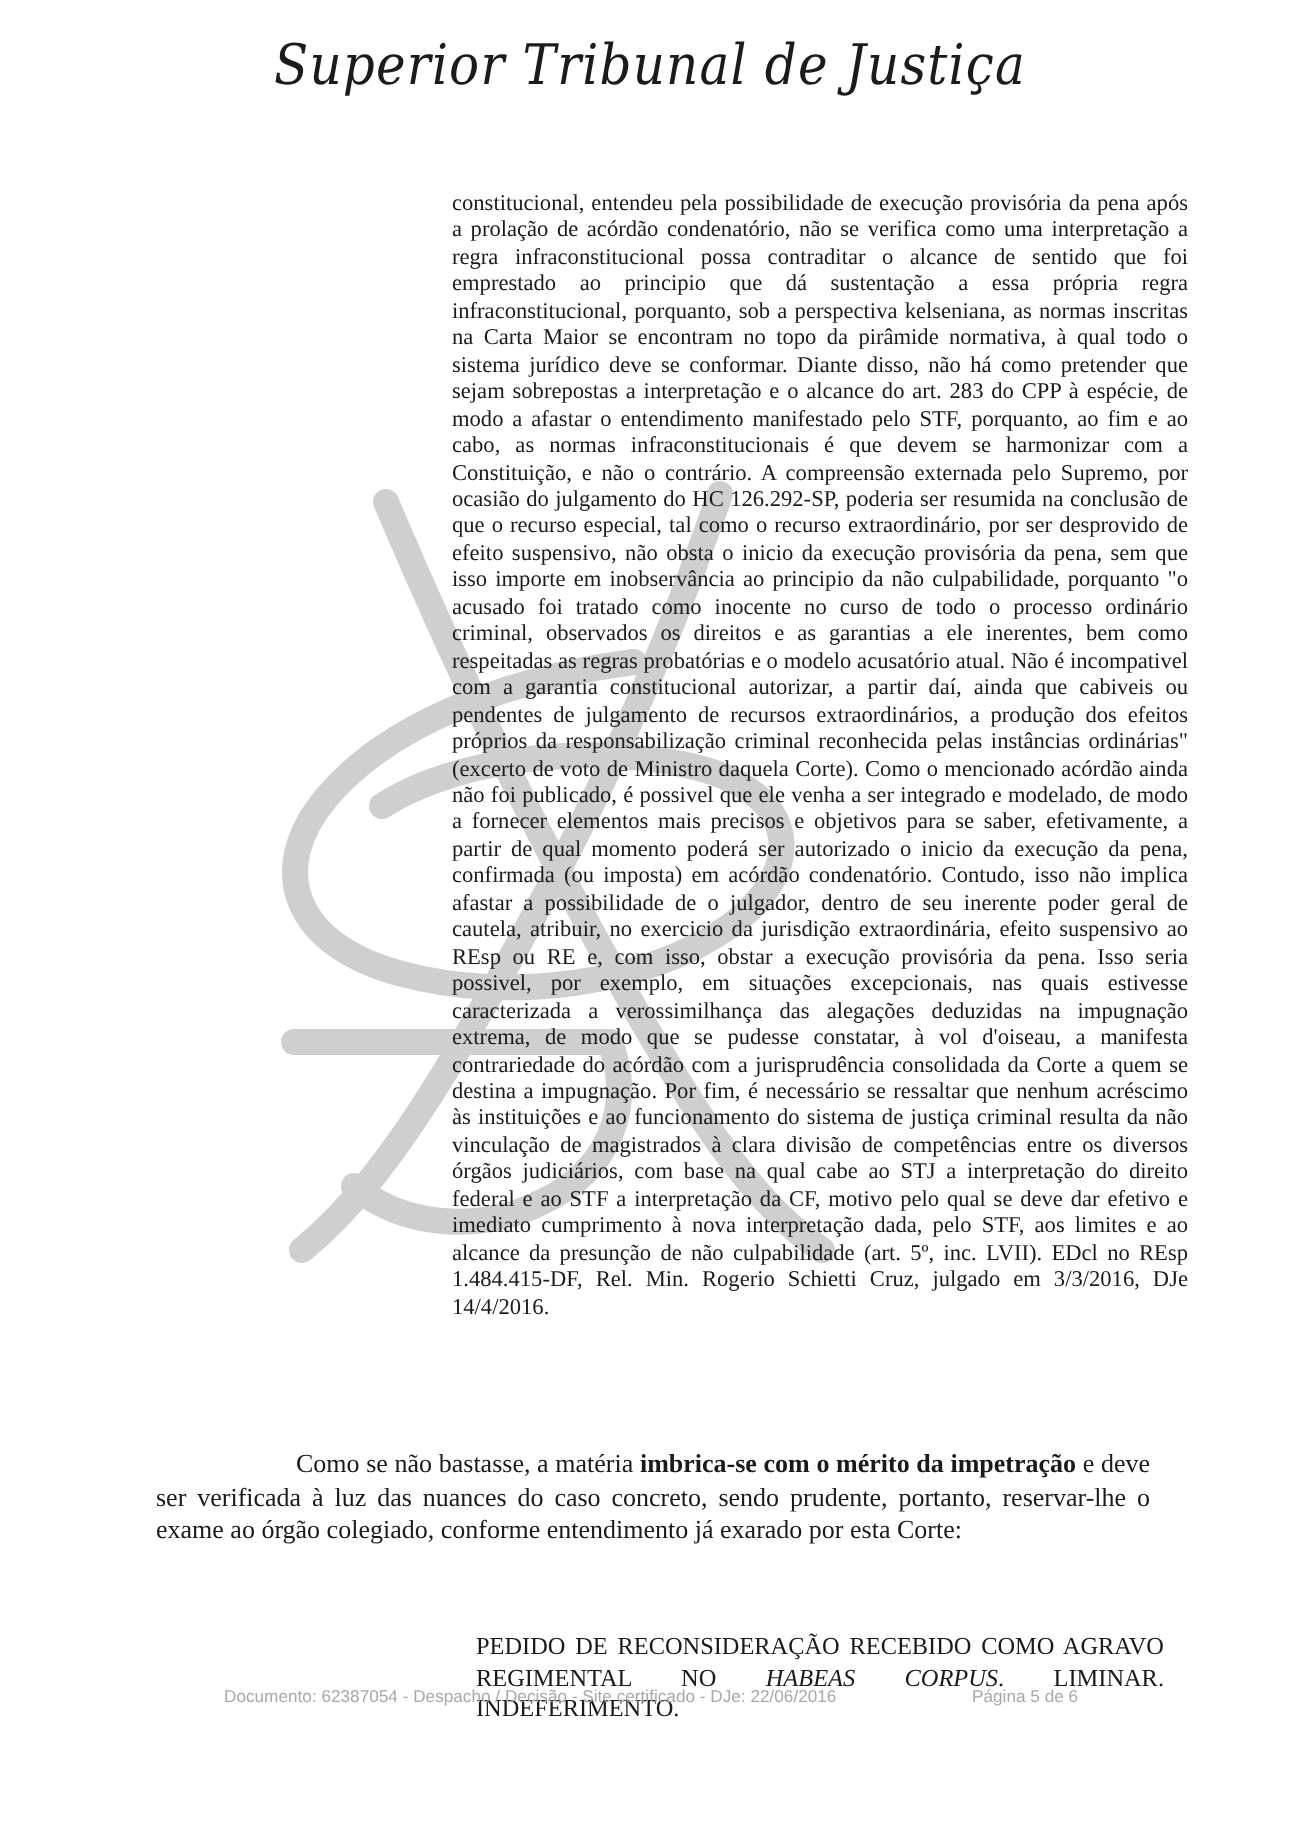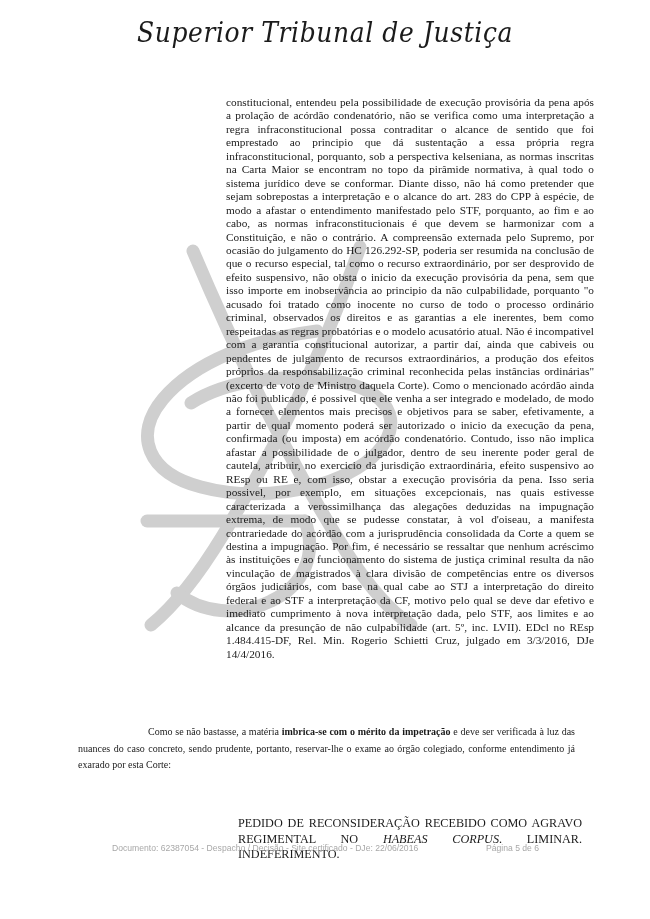--- a/index.html
+++ b/index.html
@@ -77,21 +77,21 @@
     text-align: justify;
     text-justify: inter-word;
     hyphens: none;
   }
   .quote-block p { margin: 4px; }
 
   .para {
     position: absolute;
     left: 78px;
     width: 497px;
-    font-size: 10px;
+    font-size: 13px;
     line-height: 16.6px;
     text-align: justify;
   }
   .para p { margin: 0; text-indent: 0; }
   .para .indent { display: inline-block; width: 70px; }
 
   .para-main { top: 724px; }
 
   .ementa {
     position: absolute;

